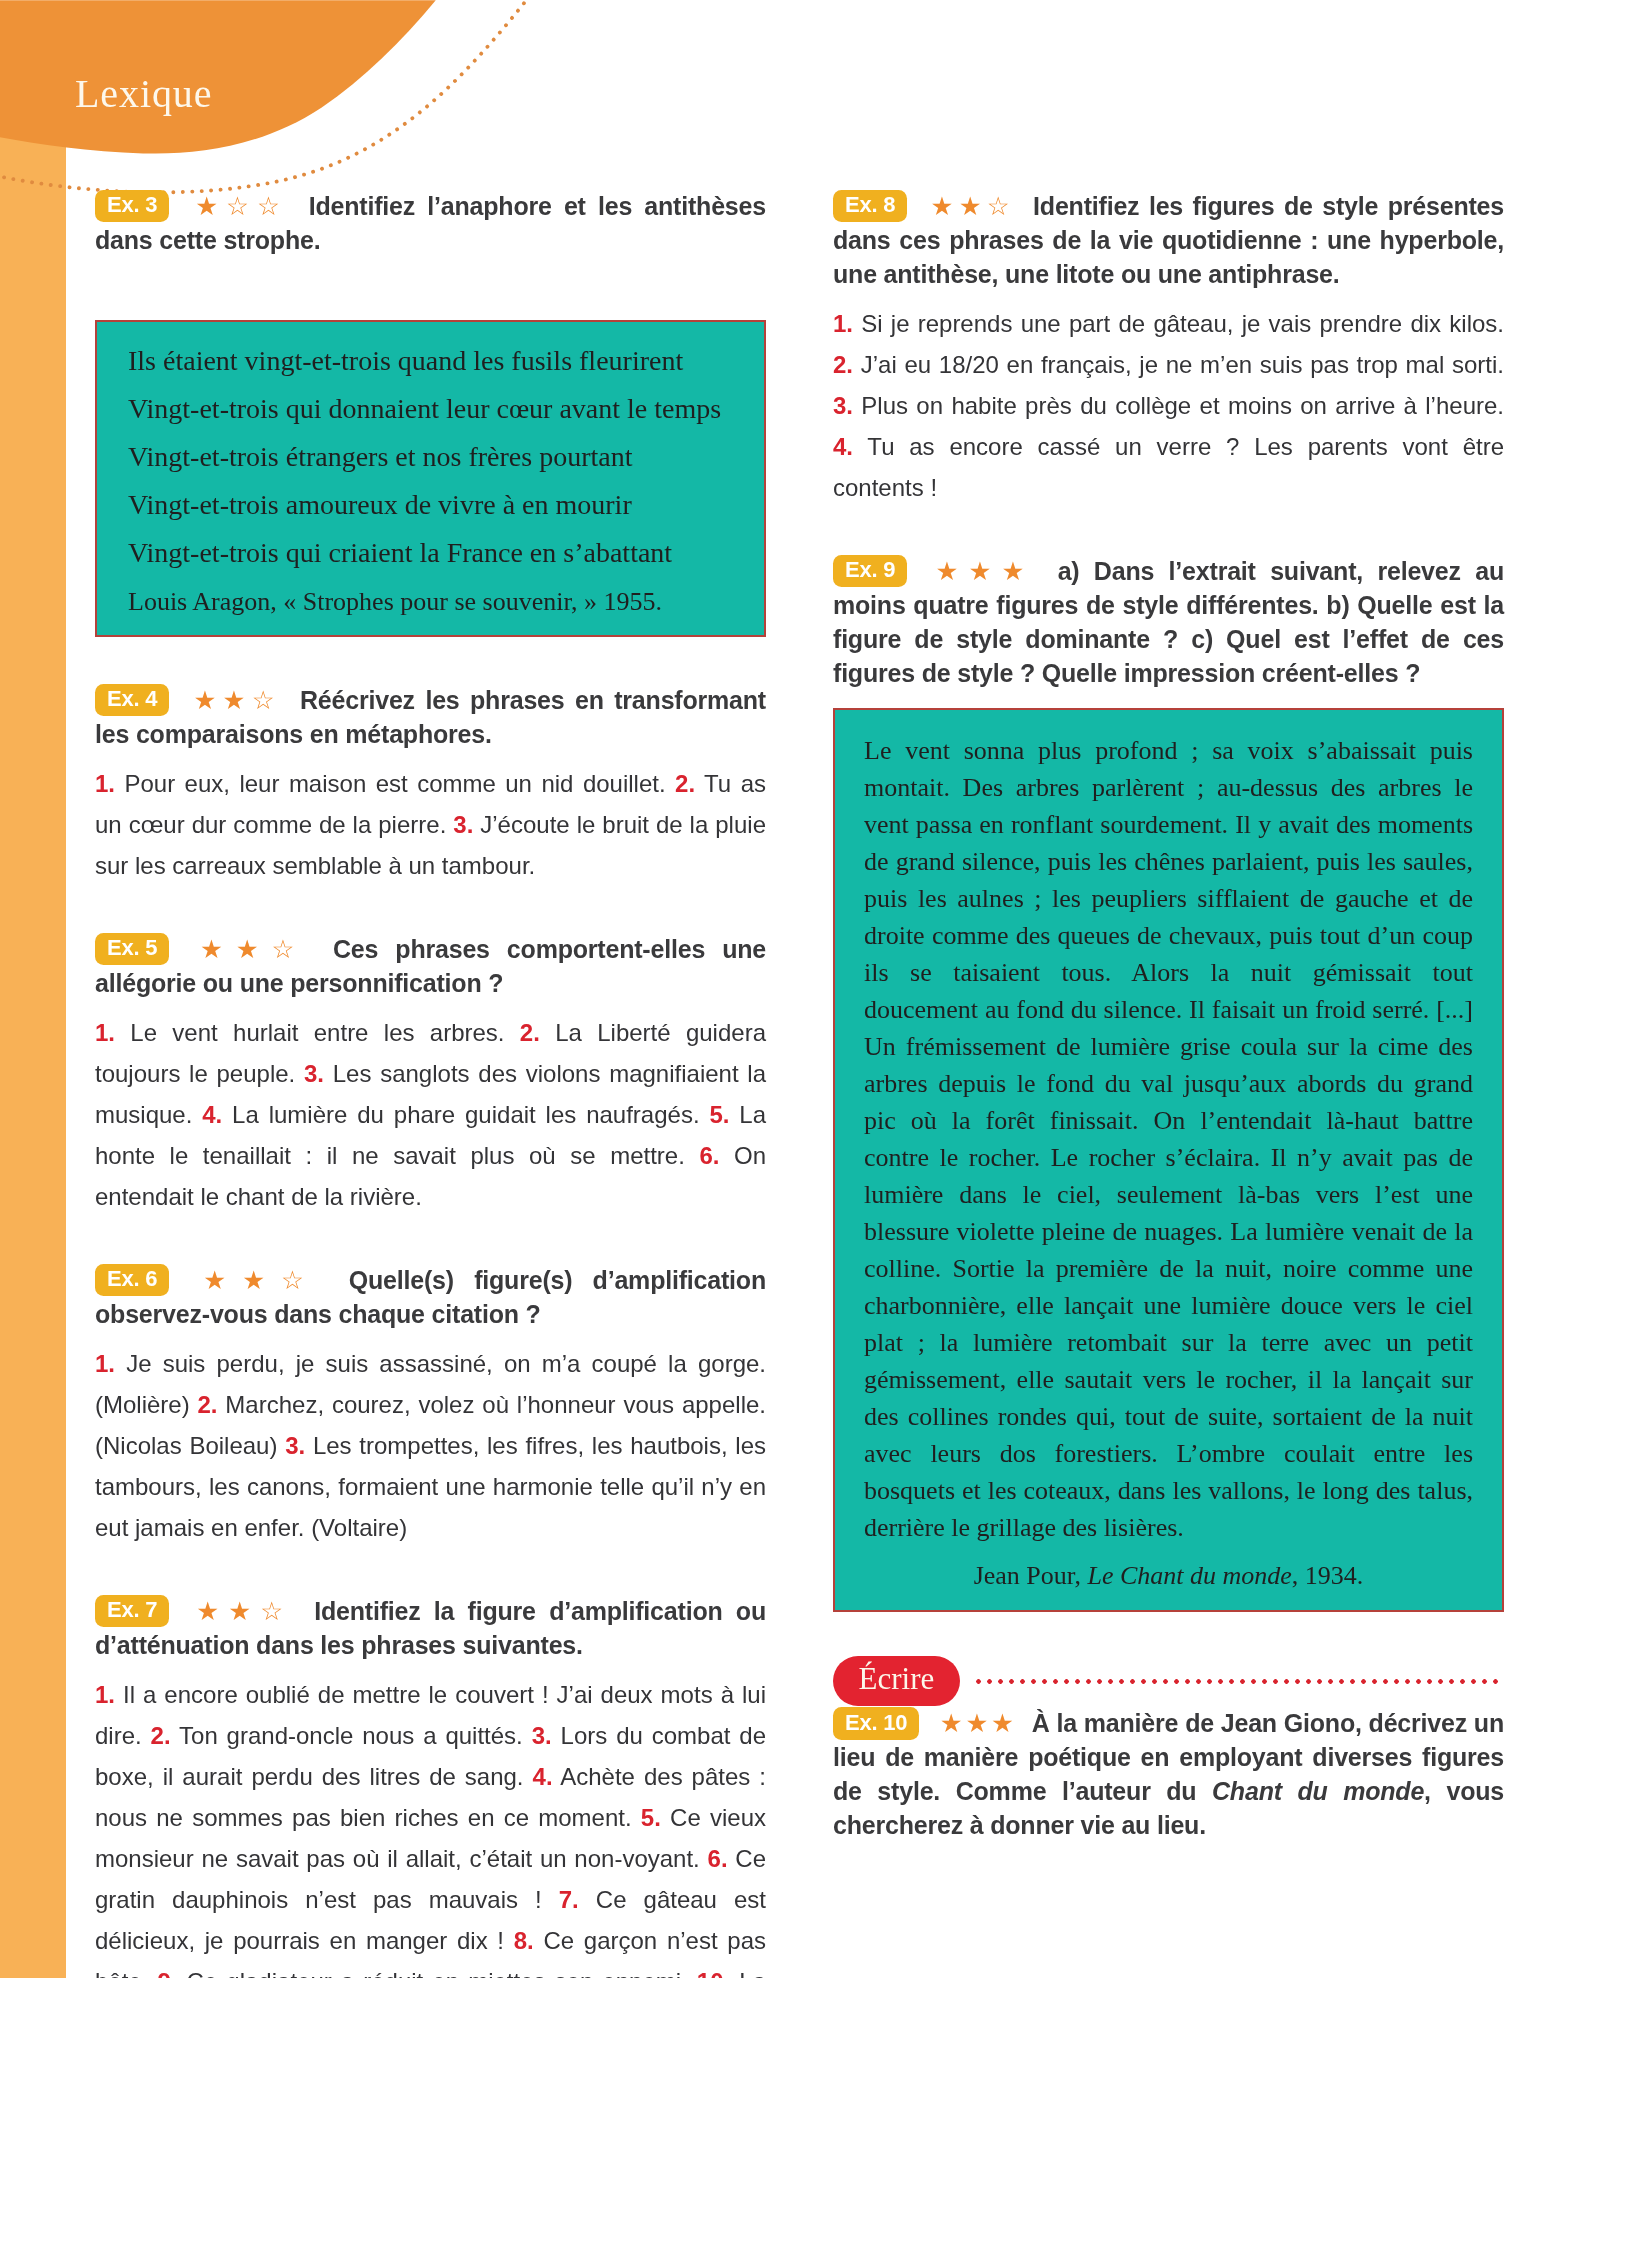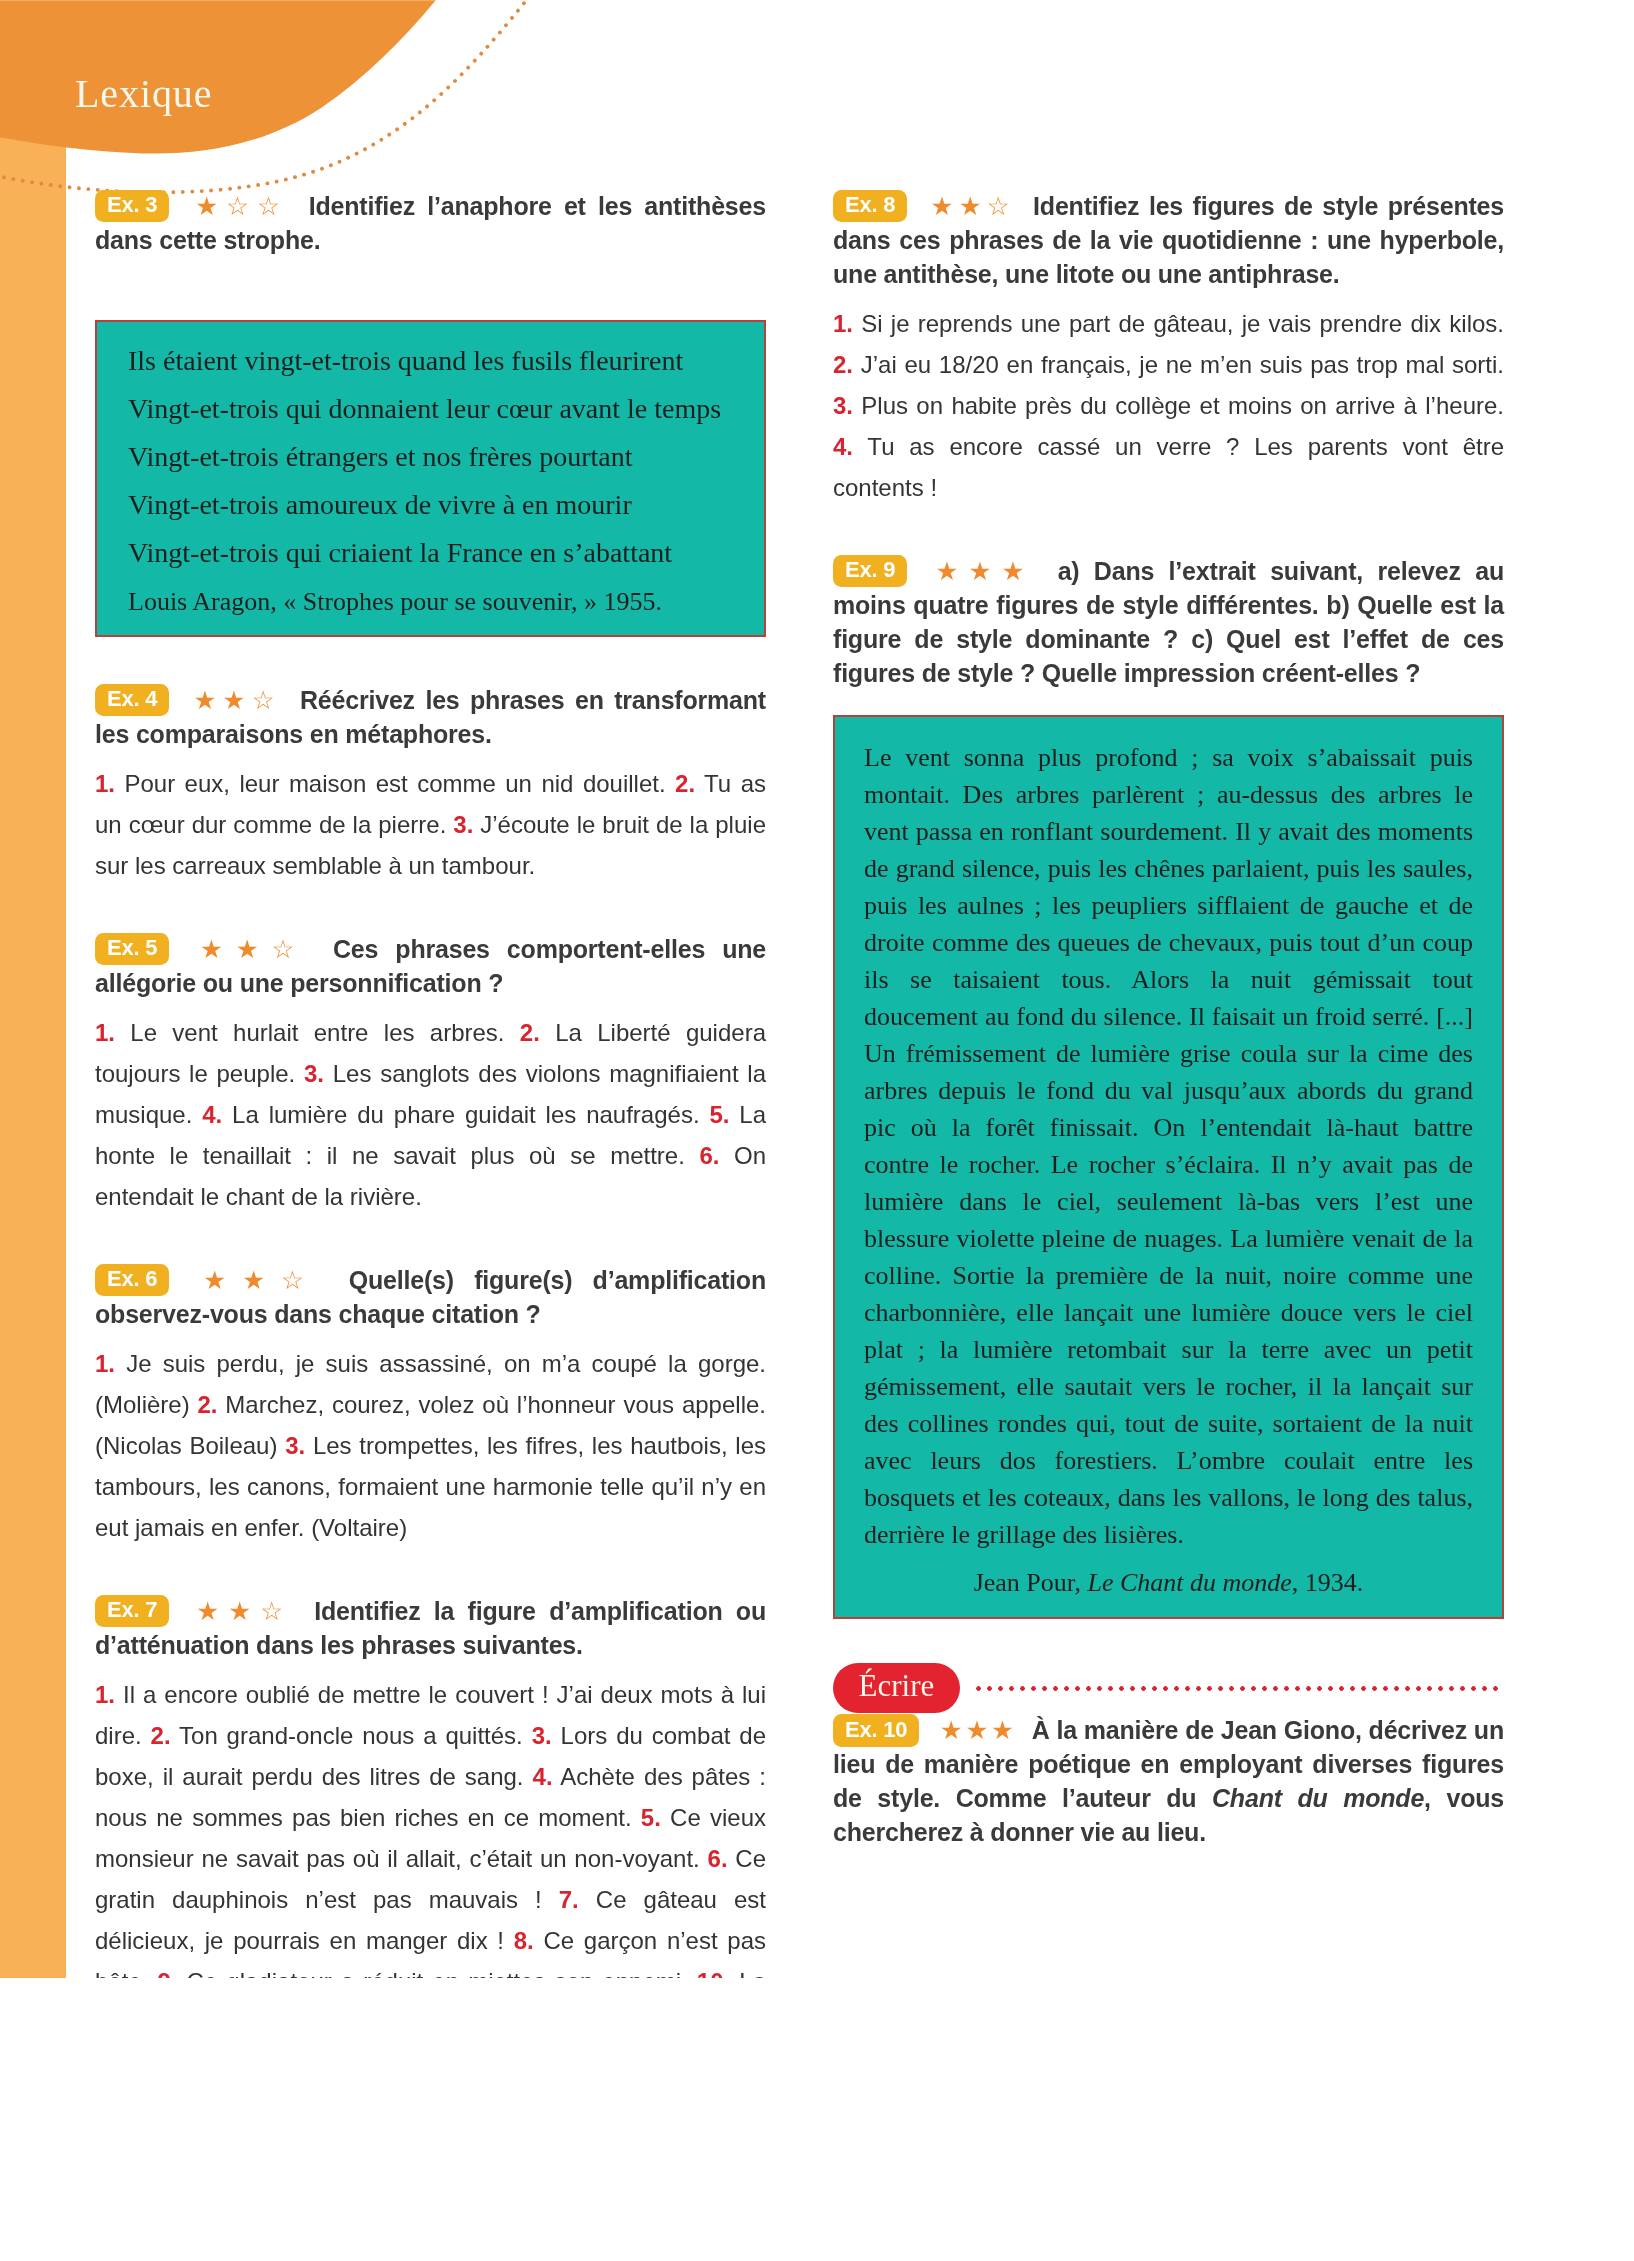--- a/index.html
+++ b/index.html
@@ -66,21 +66,21 @@
     padding:15.3px 17px 13.6px 31px;
   }
   .poem-lines .line{
     font-size:28px;line-height:48px;white-space:nowrap;
   }
   .attribution{
     font-size:26px;line-height:39px;
     text-align:left;margin-top:5.1px;
   }
   .prose-box{
-    margin-top:25px;
+    margin-top:18px;
     padding:22px 29px 15.3px;
   }
   .prose-text{
     margin:0;
     font-size:26px;line-height:37px;
     text-align:justify;
   }
   .prose-box .attribution{margin-top:10.2px;text-align:center;}
 
   .write-section{

